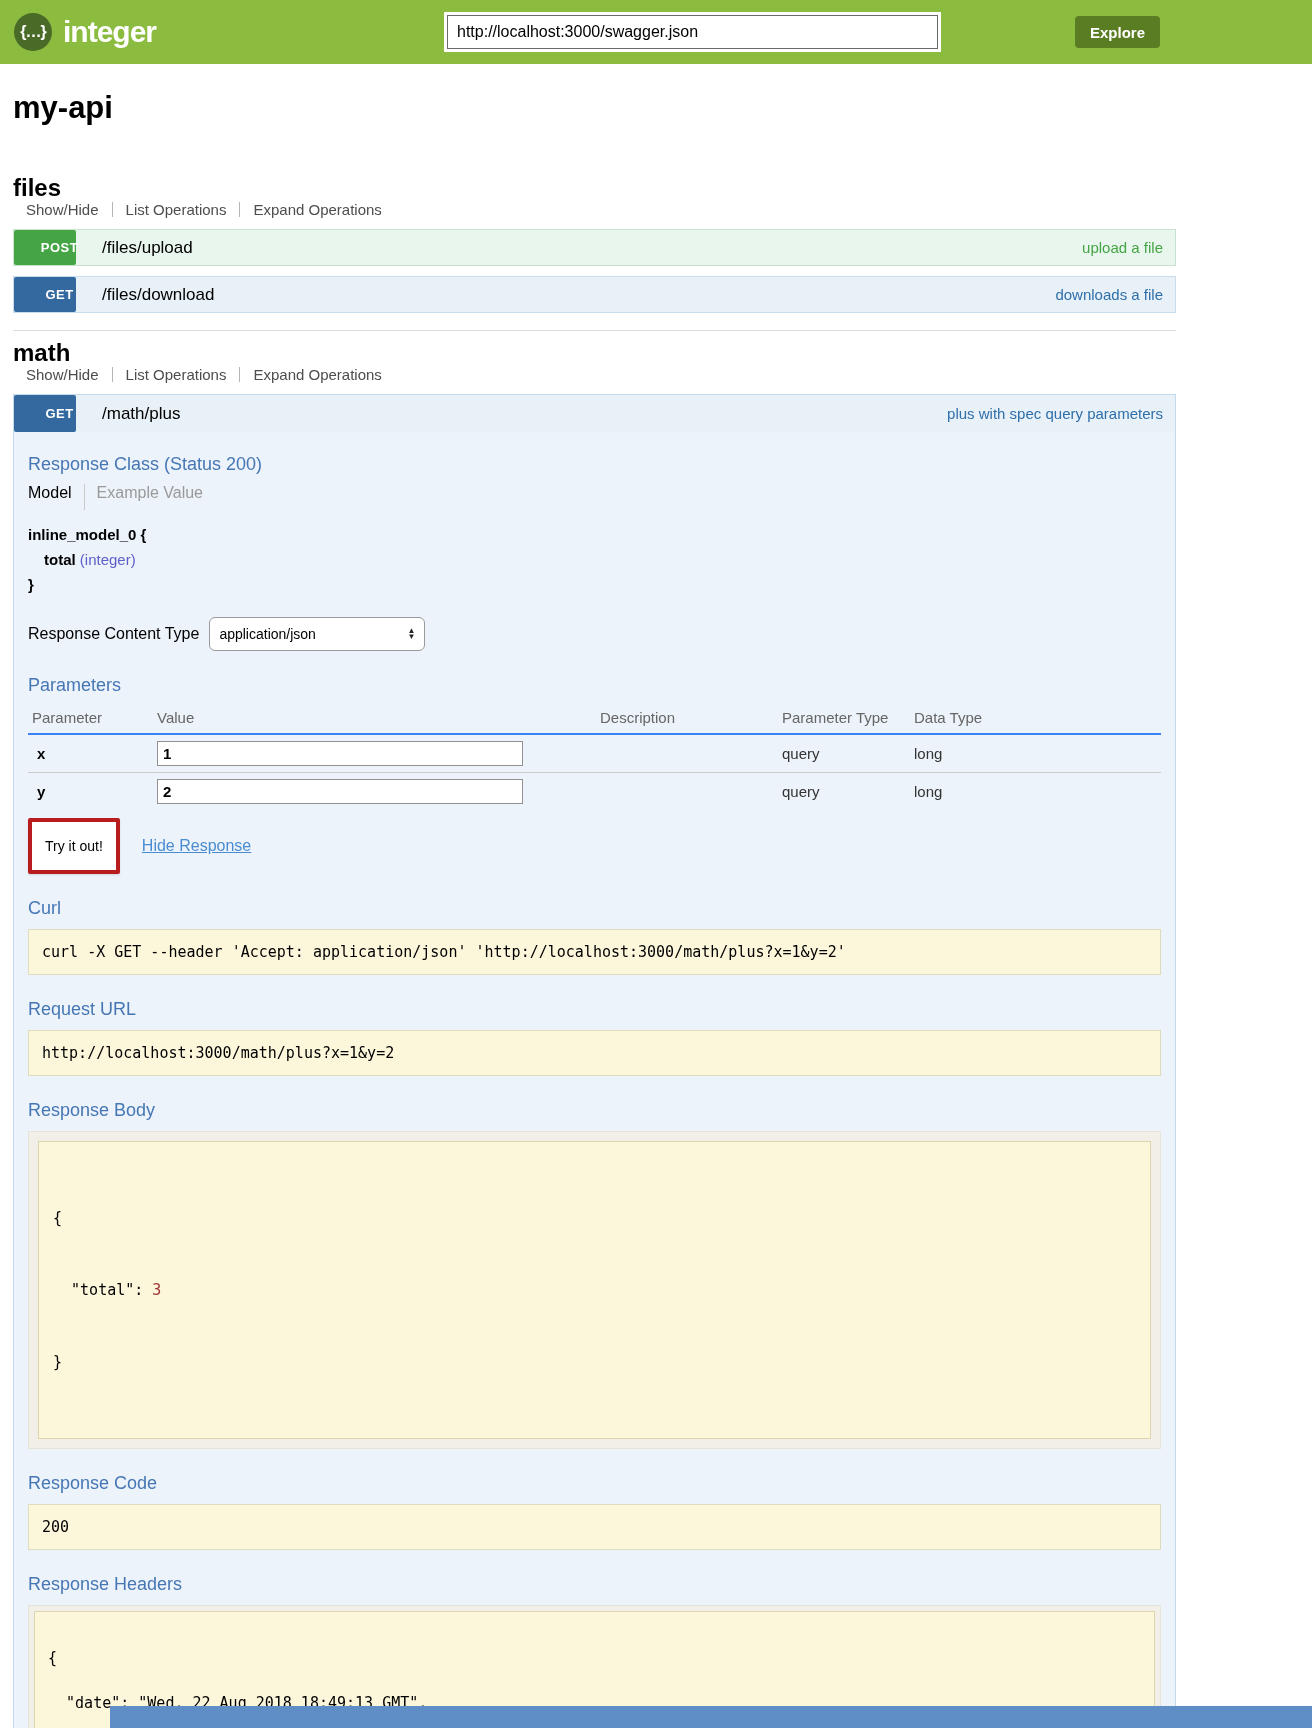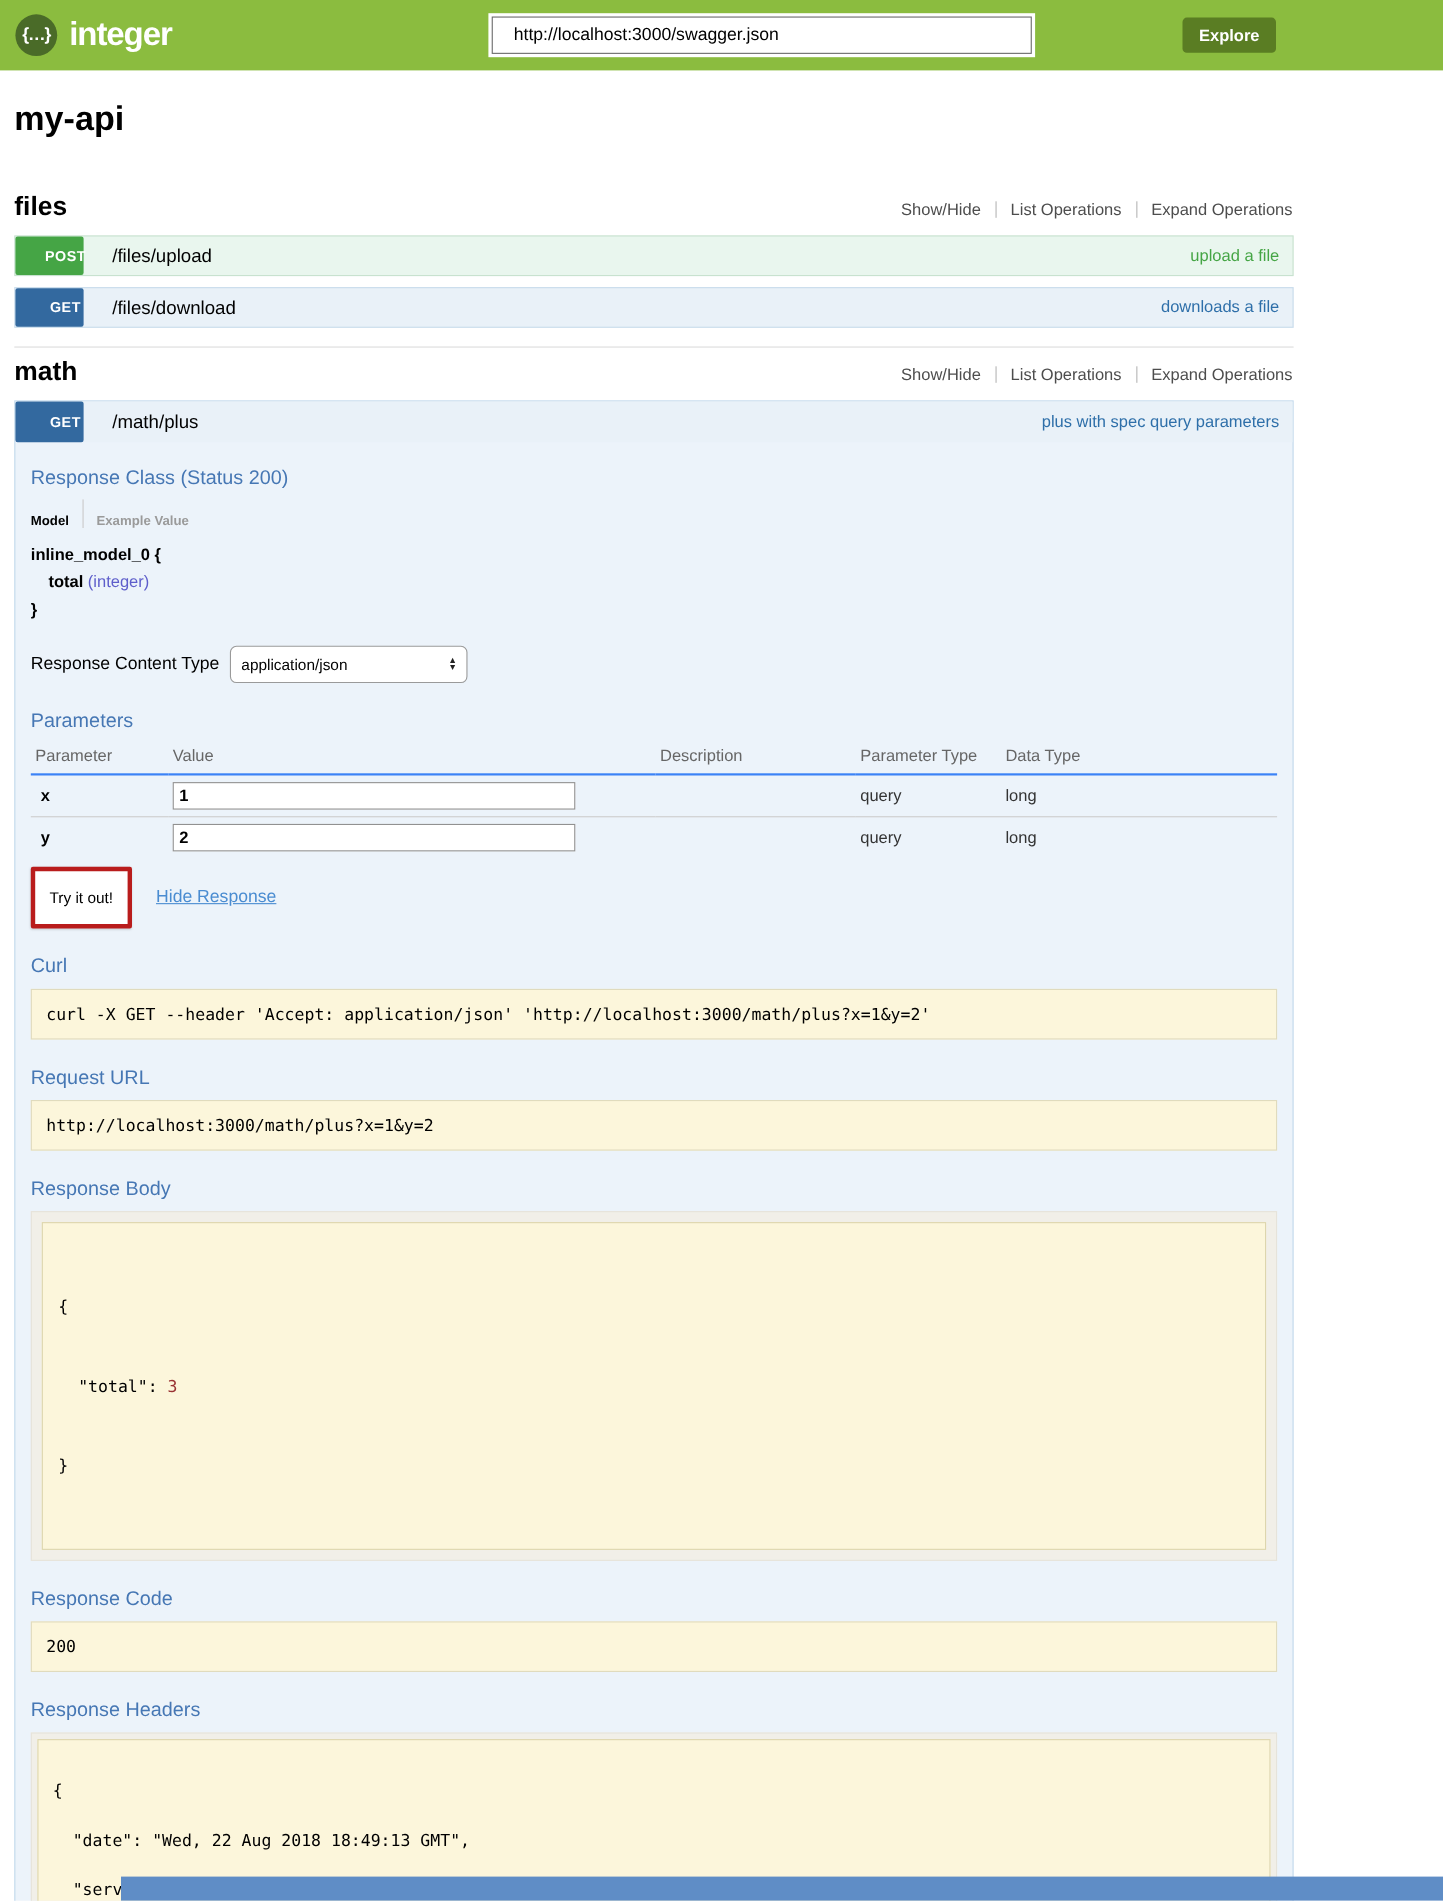--- a/index.html
+++ b/index.html
@@ -8,31 +8,31 @@
 
   
   .topbar { height: 64px; background: #8bbc3f; position: relative; display: flex; align-items: center; }
   .brand { display: flex; align-items: center; gap: 11px; margin-left: 14px; cursor: pointer; }
   .logo { width: 38px; height: 38px; border-radius: 50%; background: #4a6b28; color: #fff;
           display: flex; align-items: center; justify-content: center;
           font-size: 16px; font-weight: bold; letter-spacing: -1px; }
   .brand-name { color: #fff; font-size: 30px; font-weight: bold; letter-spacing: -1px; }
   .url-input { position: absolute; left: 447px; top: 15px; width: 491px; height: 34px;
                border: 1px solid #6a6a6a; box-shadow: 0 0 0 3px #ffffff; background: #fff;
-               font-size: 16px; padding: 0 19px; font-family: "Liberation Sans", sans-serif; }
+               font-size: 16px; padding: 0 9px; font-family: "Liberation Sans", sans-serif; }
   .explore-btn { position: absolute; right: 152px; top: 16px; height: 32px; padding: 0 15px;
                  background: #5a7d23; border: none; border-radius: 4px;
                  color: #fff; font-size: 15px; font-weight: bold; cursor: pointer;
                  font-family: "Liberation Sans", sans-serif; }
 
   
   .main { width: 1163px; margin-left: 13px; }
   .page-title { font-size: 31px; font-weight: bold; margin-top: 26px; }
 
-  .section-head { display: flex; align-items: baseline; justify-content: space-between; }
+  .section-head { display: flex; align-items: baseline; justify-content: space-between; flex-direction: column; }
   .section-head.files { margin-top: 48px; }
   .section-head.math { margin-top: 8px; }
   .section-title { font-size: 24px; font-weight: bold; }
   .controls { display: flex; font-size: 15px; }
   .controls a { color: #4d4d4d; text-decoration: none; padding: 0 13px;
                 border-right: 1px solid #b5b5b5; cursor: pointer; line-height: 15px; }
   .controls a:last-child { border-right: none; padding-right: 1px; }
 
   .op-row { display: flex; align-items: center; height: 37px; border: 1px solid; }
   .op-row .badge { width: 62px; align-self: stretch; display: flex; align-items: center;
@@ -50,21 +50,21 @@
   .section-divider { border: none; border-top: 1px solid #dcdcdc; margin-top: 17px; }
 
   
   .get-block { margin-top: 12px; border: 1px solid #c3d9ec; background: #ecf3fa; }
   .get-block .op-row { border: none; margin-top: 0; background: #e9f1f8; }
   .op-content { padding: 22px 14px 30px 14px; }
 
   .sec-heading { color: #4677b4; font-size: 18px; font-weight: normal; }
   .mt { margin-top: 24px; }
 
-  .tabs { display: flex; align-items: flex-end; margin-top: 9px; font-size: 12px; font-weight: bold; }
+  .tabs { display: flex; align-items: flex-start; margin-top: 9px; font-size: 16px; }
   .tab-model { color: #000; cursor: pointer; }
   .tab-divider { width: 1px; height: 26px; background: #c9c9c9; margin: 0 12px; }
   .tab-example { color: #9a9a9a; cursor: pointer; }
 
   .model-block { margin-top: 16px; font-size: 15px; }
   .model-open, .model-close { font-weight: bold; }
   .model-prop { margin: 8px 0 8px 16px; }
   .model-prop .pname { font-weight: bold; }
   .model-prop .ptype { color: #5e5ecb; }
 

